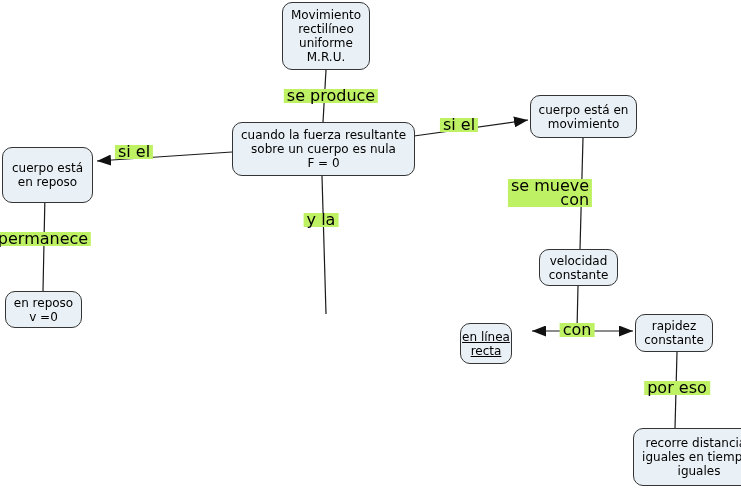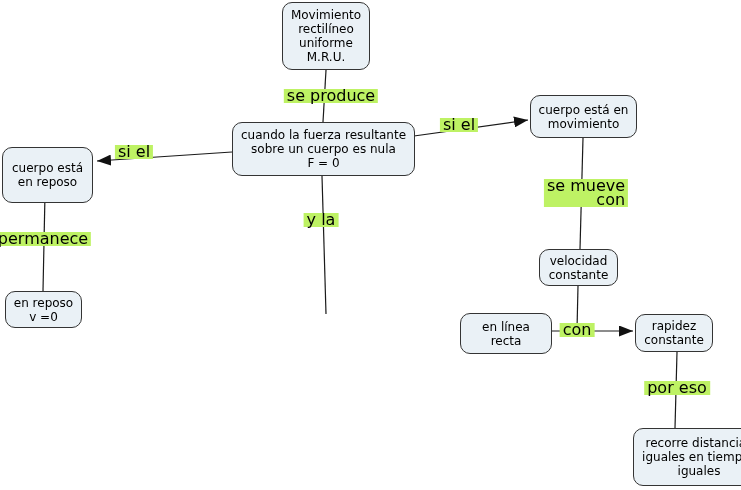--- a/index.html
+++ b/index.html
@@ -40,30 +40,30 @@
     color: #000000;
   }
   
   .pos-mru         { left: 282px; top: 2px;   width: 88px;  height: 68px; }
   .pos-central     { left: 232px; top: 122px; width: 183px; height: 54px; }
   .pos-reposo      { left: 2px;   top: 125px; width: 91px;  height: 56px; margin-top: 22px; }
   .pos-v0          { left: 5px;   top: 291px; width: 77px;  height: 37px; }
   .pos-aceleracion { left: 270px; top: 314px; width: 113px; height: 40px; }
   .pos-movimiento  { left: 530px; top: 95px;  width: 107px; height: 43px; }
   .pos-velocidad   { left: 539px; top: 249px; width: 79px;  height: 37px; }
-  .pos-linea       { left: 460px; top: 313px; width: 92px;  height: 41px; }
+  .pos-linea       { left: 460px; top: 323px; width: 52px;  height: 41px; text-decoration: underline; }
   .pos-rapidez     { left: 635px; top: 314px; width: 78px;  height: 38px; }
   .pos-recorre     { left: 608px; top: 428px; width: 132px; height: 58px; margin-left: 25px; }
   
   .at-se-produce   { left: 331px; top: 96px;  }
   .at-si-el-left   { left: 134px; top: 152px; }
   .at-si-el-right  { left: 459px; top: 125px; }
   .at-permanece    { left: 43px;  top: 239px; }
   .at-y-la         { left: 321px; top: 220px; }
-  .at-se-mueve-con { left: 586px; top: 193px; }
+  .at-se-mueve-con { left: 550px; top: 193px; }
   .at-con          { left: 577px; top: 330px; }
   .at-por-eso      { left: 677px; top: 388px; }
 </style>
 </head>
 <body>
 
 <div class="canvas">
 
   <svg class="wires" width="741" height="490" viewBox="0 0 741 490">
     <defs>

